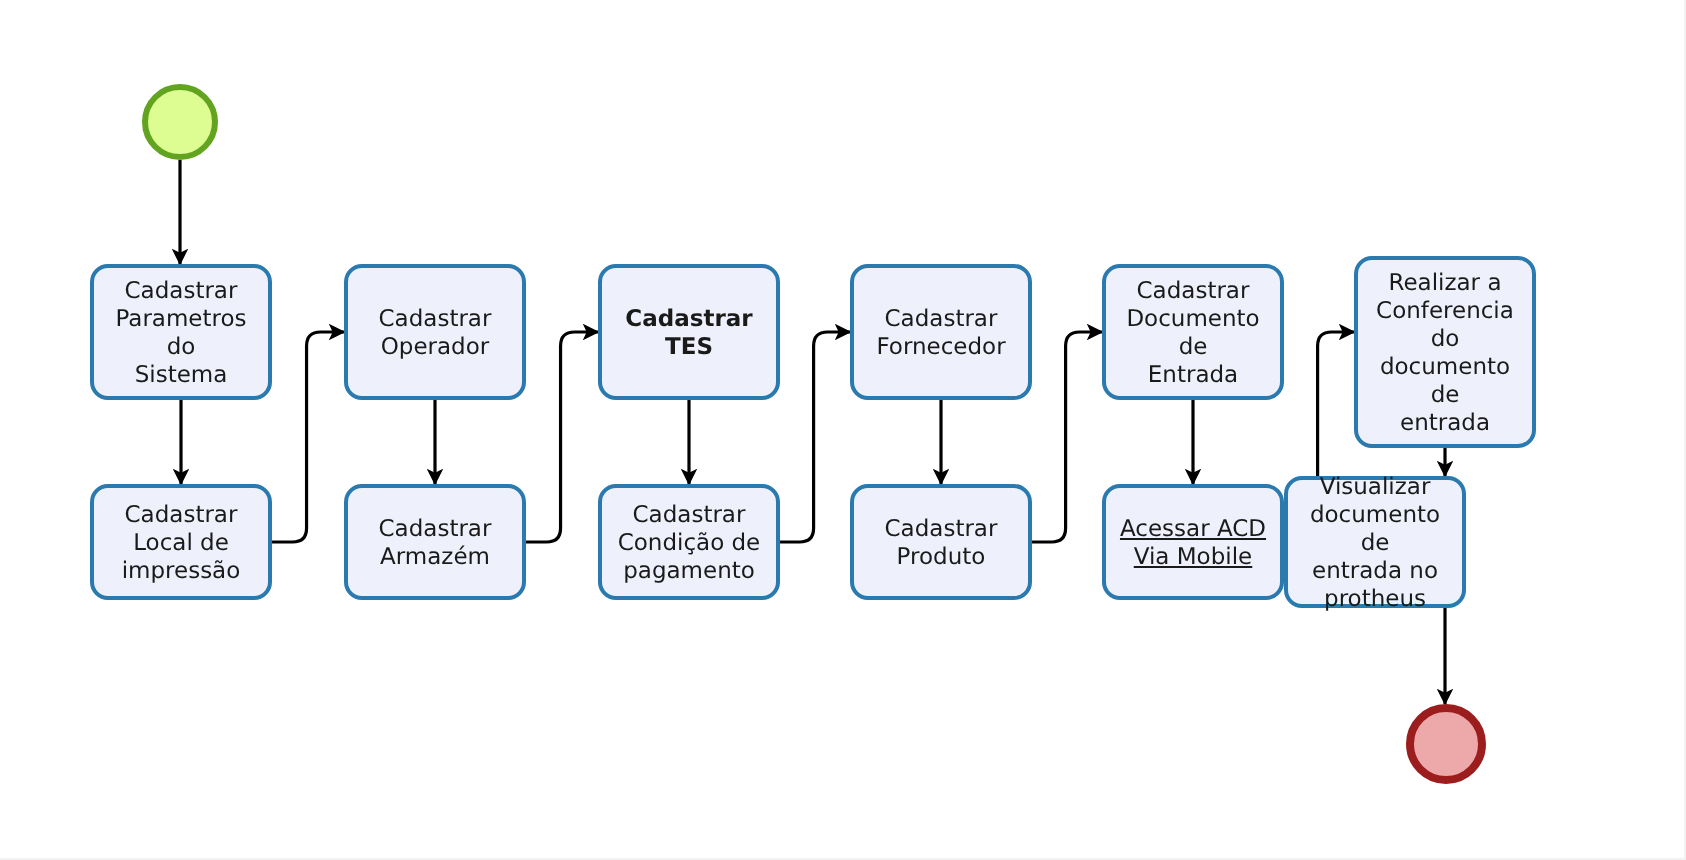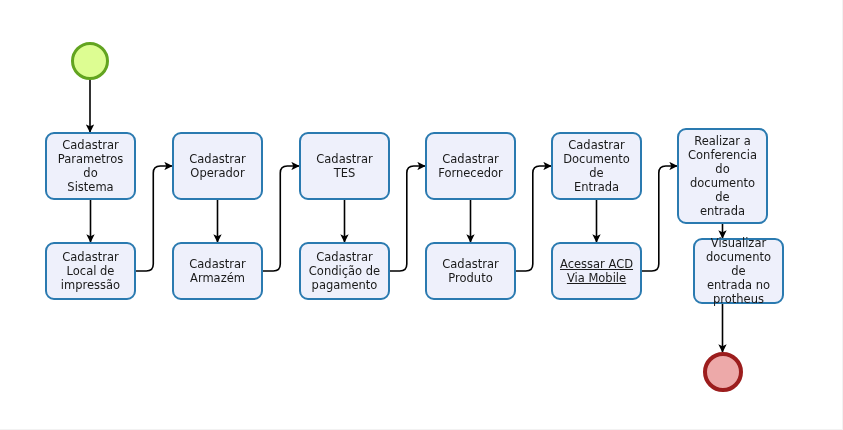--- a/index.html
+++ b/index.html
@@ -101,21 +101,21 @@
 impressão</span>
       </div>
       <div class="task" style="left: 172px; top: 132px; width: 91px; height: 68px;">
         <span class="task-label">Cadastrar
 Operador</span>
       </div>
       <div class="task" style="left: 172px; top: 242px; width: 91px; height: 58px;">
         <span class="task-label">Cadastrar
 Armazém</span>
       </div>
-      <div class="task" style="left: 299px; top: 132px; width: 91px; height: 68px;">
+      <div class="task" style="left: 299px; top: 132px; width: 91px; height: 68px; font-weight: bold;">
         <span class="task-label">Cadastrar TES</span>
       </div>
       <div class="task" style="left: 299px; top: 242px; width: 91px; height: 58px;">
         <span class="task-label">Cadastrar
 Condição de
 pagamento</span>
       </div>
       <div class="task" style="left: 425px; top: 132px; width: 91px; height: 68px;">
         <span class="task-label">Cadastrar
 Fornecedor</span>
@@ -132,21 +132,21 @@
       <div class="task" style="left: 551px; top: 242px; width: 91px; height: 58px; text-decoration: underline;">
         <span class="task-label">Acessar ACD
 Via Mobile</span>
       </div>
       <div class="task" style="left: 677px; top: 128px; width: 91px; height: 96px;">
         <span class="task-label">Realizar a
 Conferencia do
 documento de
 entrada</span>
       </div>
-      <div class="task" style="left: 693px; top: 238px; width: 91px; height: 66px;">
+      <div class="task" style="left: 642px; top: 238px; width: 91px; height: 66px;">
         <span class="task-label">Visualizar
 documento de
 entrada no
 protheus</span>
       </div>
       <div class="event start" style="left: 71px; top: 42px; width: 38px; height: 38px;"></div>
       <div class="event end" style="left: 703px; top: 352px; width: 40px; height: 40px;"></div>
     </div>
 
 </div>

